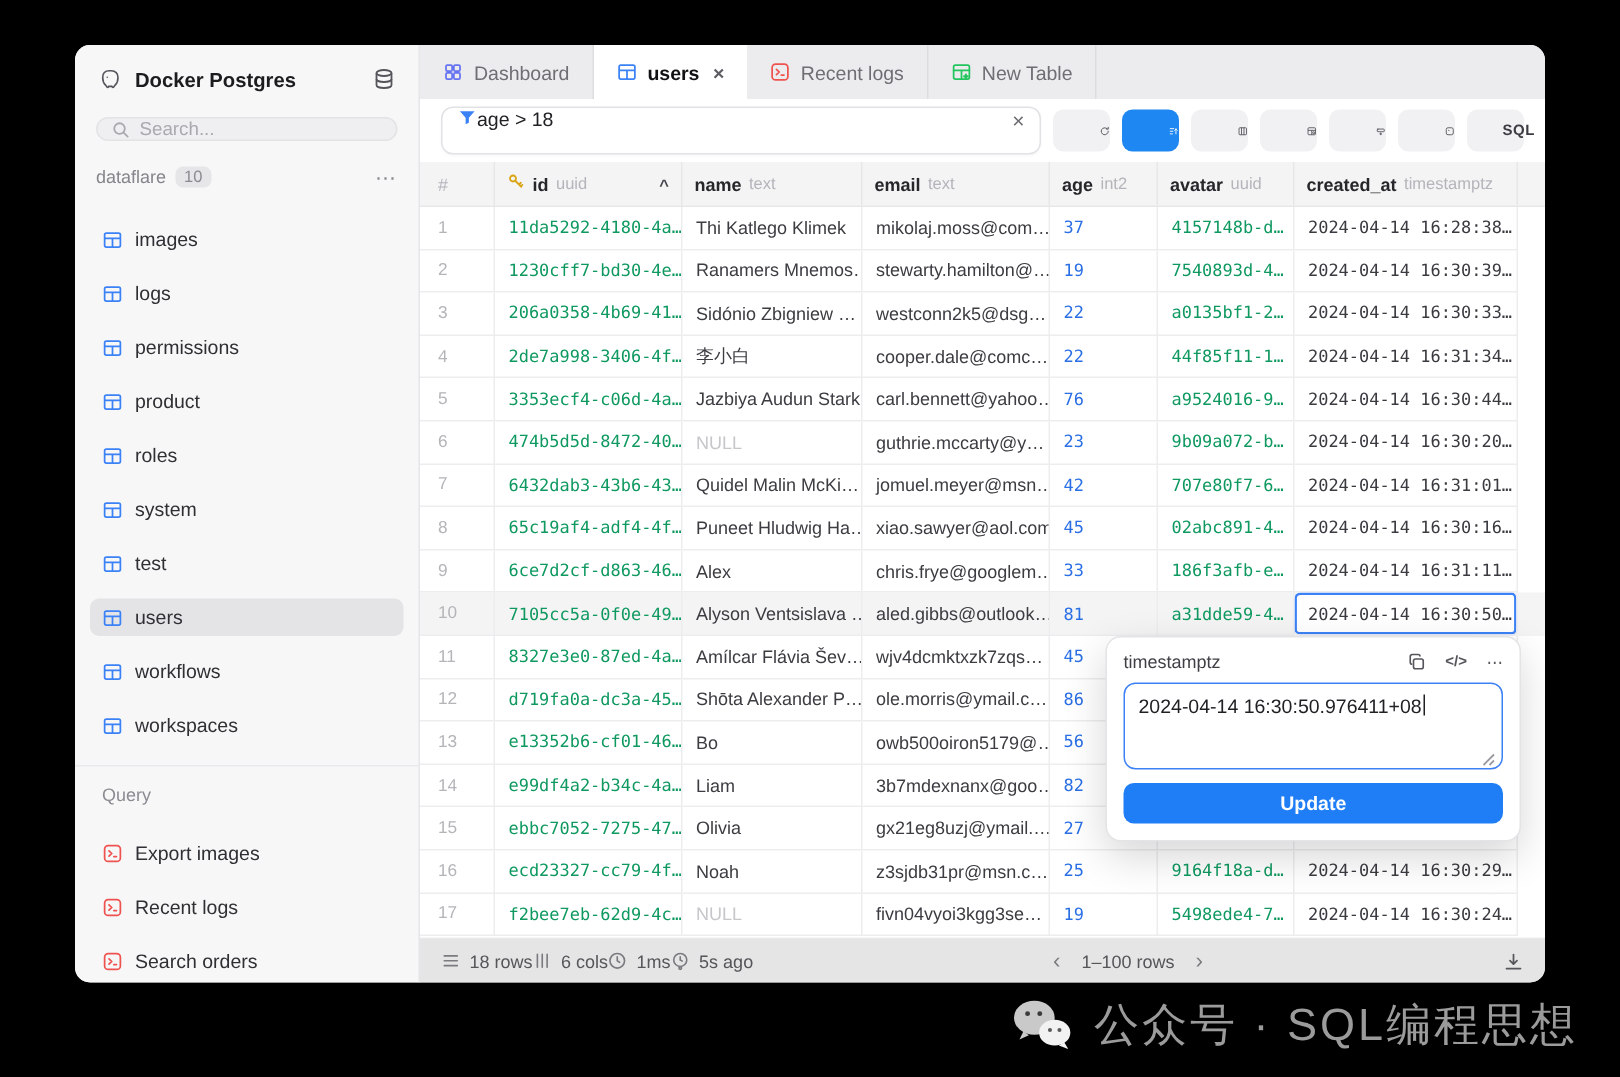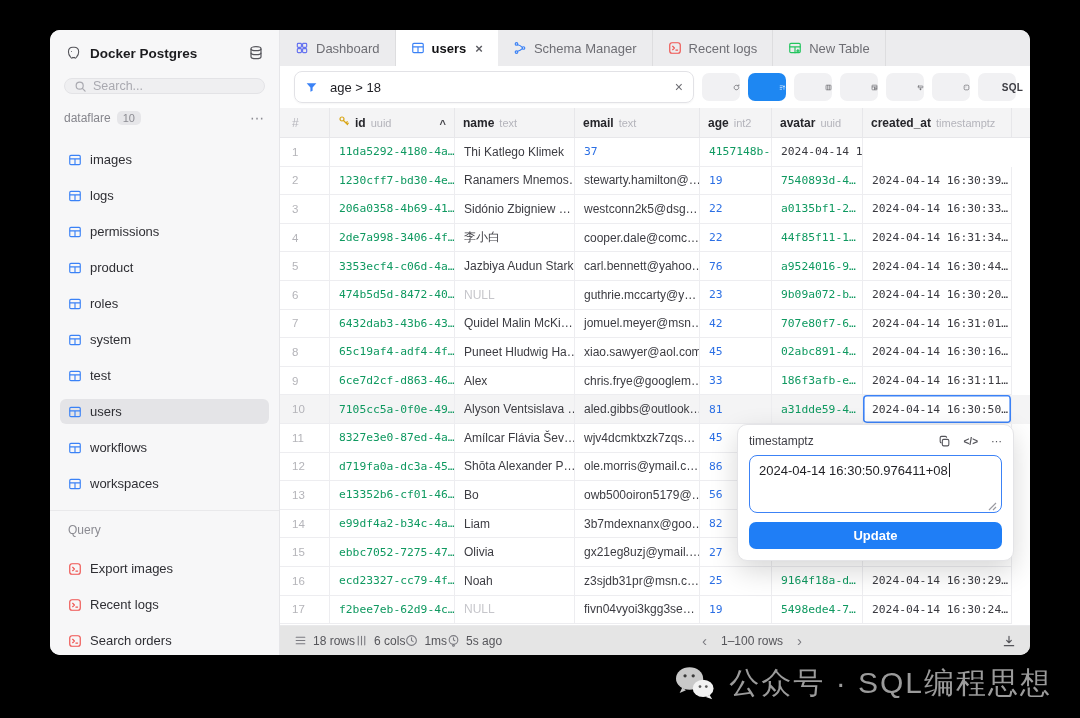--- a/index.html
+++ b/index.html
@@ -37,21 +37,21 @@
 
   .tabbar { height:36px; background:#ececee; display:flex; align-items:stretch; flex:0 0 36px; }
   .tab { display:flex; align-items:center; gap:7px; padding:0 15px; font-size:13px; color:#6e6e74;
     border-right:1px solid #dddddf; cursor:default; white-space:nowrap; }
   .tab.active { background:#fff; color:#111114; font-weight:600; border-right:none; }
   .tab .close { font-size:13px; color:#5c5c62; margin-left:2px; }
   .tab-icon { width:14px; height:14px; display:inline-flex; }
 
   .toolbar { height:42px; background:#fff; display:flex; align-items:center; gap:8px; padding:0 14px; flex:0 0 42px; }
   .filter-box { flex:1; height:32px; border:1px solid #e2e2e6; border-radius:8px; box-shadow:0 1px 2px rgba(0,0,0,.04);
-    display:flex; align-items:center; gap:12px; padding:0 10px; font-size:13px; color:#212126; }
+    display:flex; gap:0; padding:0 10px; font-size:13px; color:#212126; }
   .filter-box .close { margin-left:auto; color:#6c6c72; font-size:14px; }
   .tool-btn { width:38px; height:28px; border:none; background:#f1f1f3; border-radius:7px;
     display:flex; align-items:center; justify-content:center; color:#4a4a50;padding-left:31px; }
   .tool-btn.primary { background:#1e87f2; color:#fff; }
   .tool-btn.sql { font-size:10px; font-weight:700; letter-spacing:.4px; color:#3c3c42; }
 
   
   .grid-area { flex:1; position:relative; overflow:hidden; background:#fff; }
   .thead, .tr { display:grid; grid-template-columns:50px 125px 120px 125px 72px 91px 149px 1fr; }
   .thead { height:30px; background:#f4f4f5; border-bottom:1px solid #e7e7ea; }
@@ -316,31 +316,20 @@
             <svg width="14" height="14" viewBox="0 0 24 24" fill="none" stroke="#3b82f6" stroke-width="2">
               <rect x="3" y="4" width="18" height="16" rx="2"></rect>
                 <path d="M3 10h18M12 10v10"></path>
             </svg>
           </span>
           <span>users</span>
           <span class="close">×</span>
         </div>
         <div class="tab">
           <span class="tab-icon">
-            <svg width="14" height="14" viewBox="0 0 24 24" fill="none" stroke="#3b82f6" stroke-width="2" stroke-linecap="round">
-              <circle cx="6" cy="5" r="2.2"></circle>
-                <circle cx="6" cy="19" r="2.2"></circle>
-                <circle cx="18" cy="12" r="2.2"></circle>
-              <path d="M8 6.5c4 1 6 2.5 7.5 4M8 17.5c4-1 6-2.5 7.5-4"></path>
-            </svg>
-          </span>
-          <span>Schema Manager</span>
-        </div>
-        <div class="tab">
-          <span class="tab-icon">
             <svg width="14" height="14" viewBox="0 0 24 24" fill="none" stroke="#ef5350" stroke-width="2" stroke-linecap="round">
               <rect x="3" y="3" width="18" height="18" rx="4"></rect>
                 <path d="M8 9l3 3-3 3M13.5 15.5h3"></path>
             </svg>
           </span>
           <span>Recent logs</span>
         </div>
         <div class="tab">
           <span class="tab-icon">
             <svg width="14" height="14" viewBox="0 0 24 24" fill="none" stroke="#22c55e" stroke-width="2" stroke-linecap="round">
@@ -439,20 +428,21 @@
           </div>
           <div class="th"></div>
         </div>
 
         <div class="tbody">
 
         <div class="tr">
               <div class="td num">1</div>
               <div class="td id mono">11da5292-4180-4a…</div>
               <div class="td">Thi Katlego Klimek</div>
+              <div class="td">mikolaj.moss@com…</div>
               <div class="td age mono">37</div>
               <div class="td avatar mono">4157148b-d…</div>
               <div class="td created mono">2024-04-14 16:28:38…</div>
               <div class="td gutter"></div>
             </div>
             <div class="tr">
               <div class="td num">2</div>
               <div class="td id mono">1230cff7-bd30-4e…</div>
               <div class="td">Ranamers Mnemos…</div>
               <div class="td">stewarty.hamilton@…</div>

